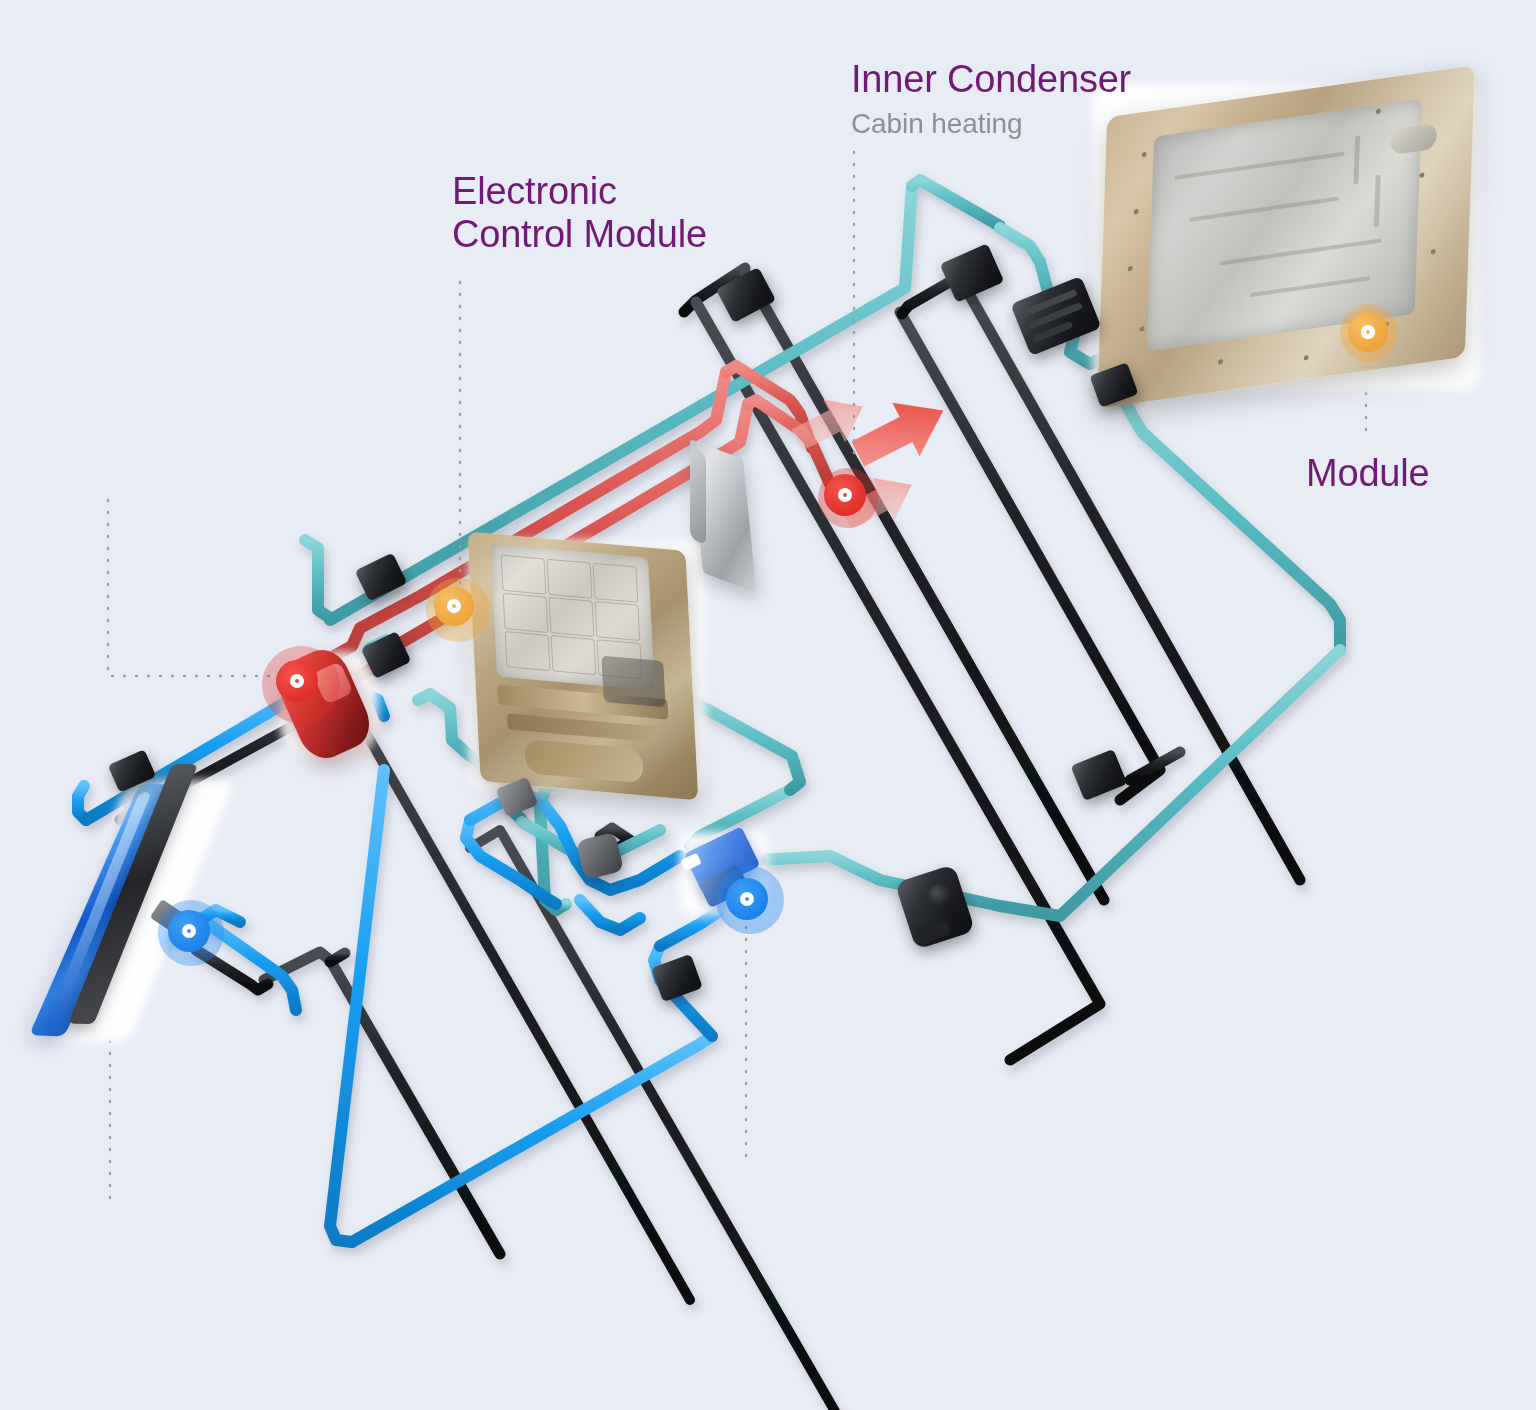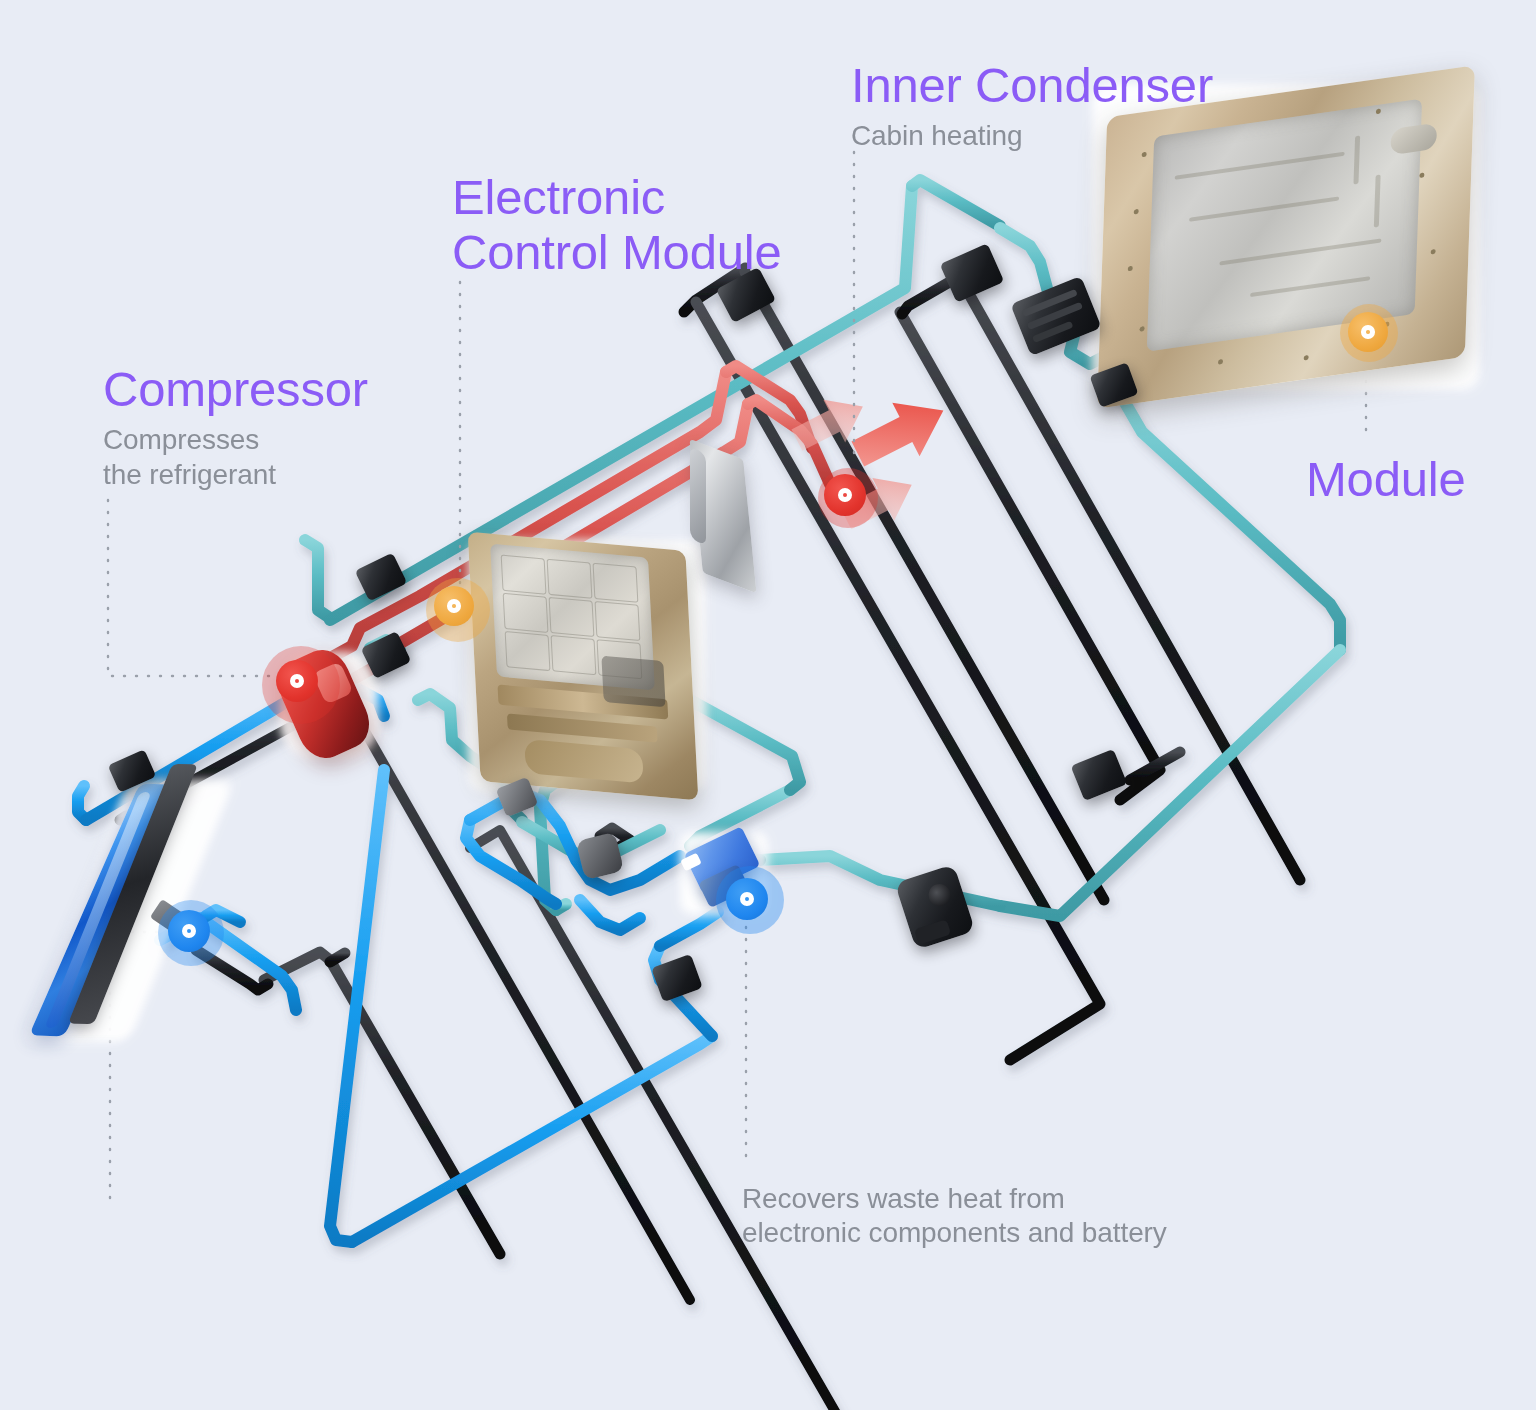--- a/index.html
+++ b/index.html
@@ -9,21 +9,21 @@
     font-family:"Liberation Sans", sans-serif;
     overflow:hidden;
     position:relative;
   }
   #stage{position:absolute;inset:0;}
   svg.layer{position:absolute;left:0;top:0;width:1536px;height:1410px;overflow:visible;}
 
   
   .lbl{position:absolute;}
   .lbl .title{
-    font-size:49px;color:#8b5cf6;line-height:1.13;white-space:pre-line;
+    font-size:38px;color:#701a75;line-height:1.13;white-space:pre-line;
     letter-spacing:-0.2px;font-weight:400;
   }
   .lbl .sub{
     font-size:28px;color:#8a8f98;line-height:1.22;white-space:pre-line;
     margin-top:6px;letter-spacing:-0.1px;
   }
 
   #lbl-compressor{left:103px;top:362px;}
   #lbl-ecm{left:452px;top:170px;}
   #lbl-inner-condenser{left:851px;top:58px;}
@@ -375,39 +375,32 @@
   <div class="halo" style="left:158px;top:900px;width:66px;height:66px;background:#1f86ef;opacity:.34;"></div>
   <div class="marker m-blue" style="left:168px;top:910px;width:42px;height:42px;">
     <div class="ring"></div>
   </div>
 
   <div class="halo" style="left:716px;top:866px;width:68px;height:68px;background:#1f86ef;opacity:.38;"></div>
   <div class="marker m-blue" style="left:726px;top:878px;width:42px;height:42px;">
     <div class="ring"></div>
   </div>
 
-  <div class="lbl" id="lbl-compressor">
-    <div class="title">Compressor</div>
-    <div class="sub">Compresses
-the refrigerant</div>
-  </div>
 
   <div class="lbl" id="lbl-ecm">
     <div class="title">Electronic
 Control Module</div>
   </div>
 
   <div class="lbl" id="lbl-inner-condenser">
     <div class="title">Inner Condenser</div>
     <div class="sub">Cabin heating</div>
   </div>
 
   <div class="lbl" id="lbl-battery">
     <div class="title">Module</div>
   </div>
 
 
   <div class="lbl" id="lbl-waste">
-    <div class="sub">Recovers waste heat from
-electronic components and battery</div>
   </div>
 
 </div>
 
 </body></html>

